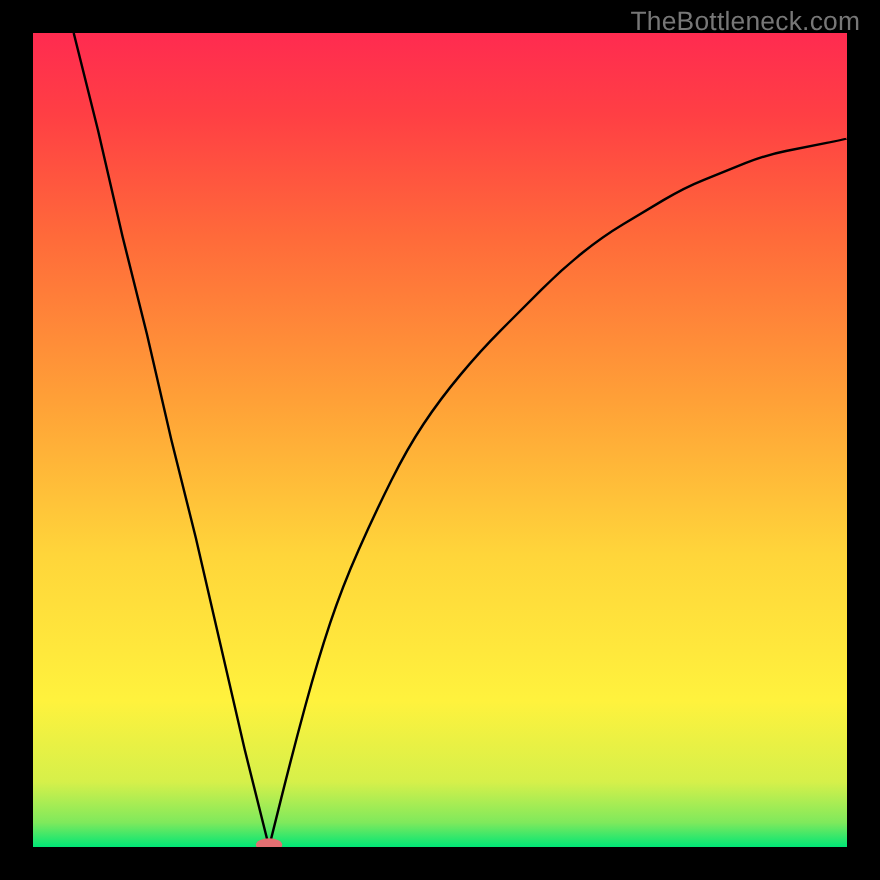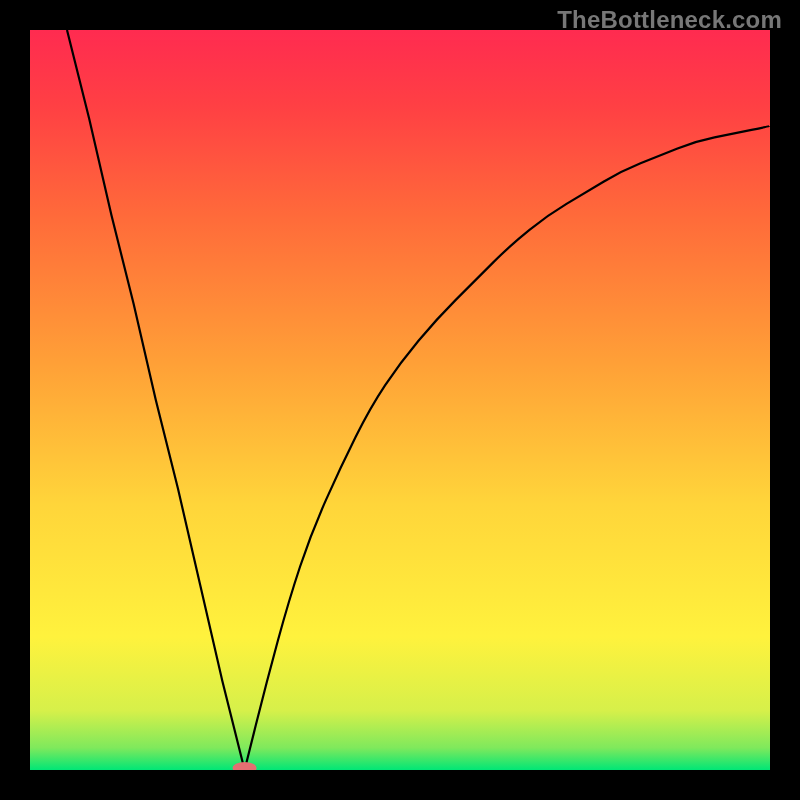--- a/index.html
+++ b/index.html
@@ -23,21 +23,21 @@
     top: 30px;
     width: 740px;
     height: 740px;
   }
   .watermark {
     position: absolute;
     top: 6px;
     right: 18px;
     color: #777;
     font-size: 24px;
-    font-weight: 700;
+    font-weight: 400;
     letter-spacing: 0.2px;
     user-select: none;
   }
   svg { display: block; }
 </style>
 </head>
 <body>
 
 <div class="frame">
   <div class="watermark">TheBottleneck.com</div>

